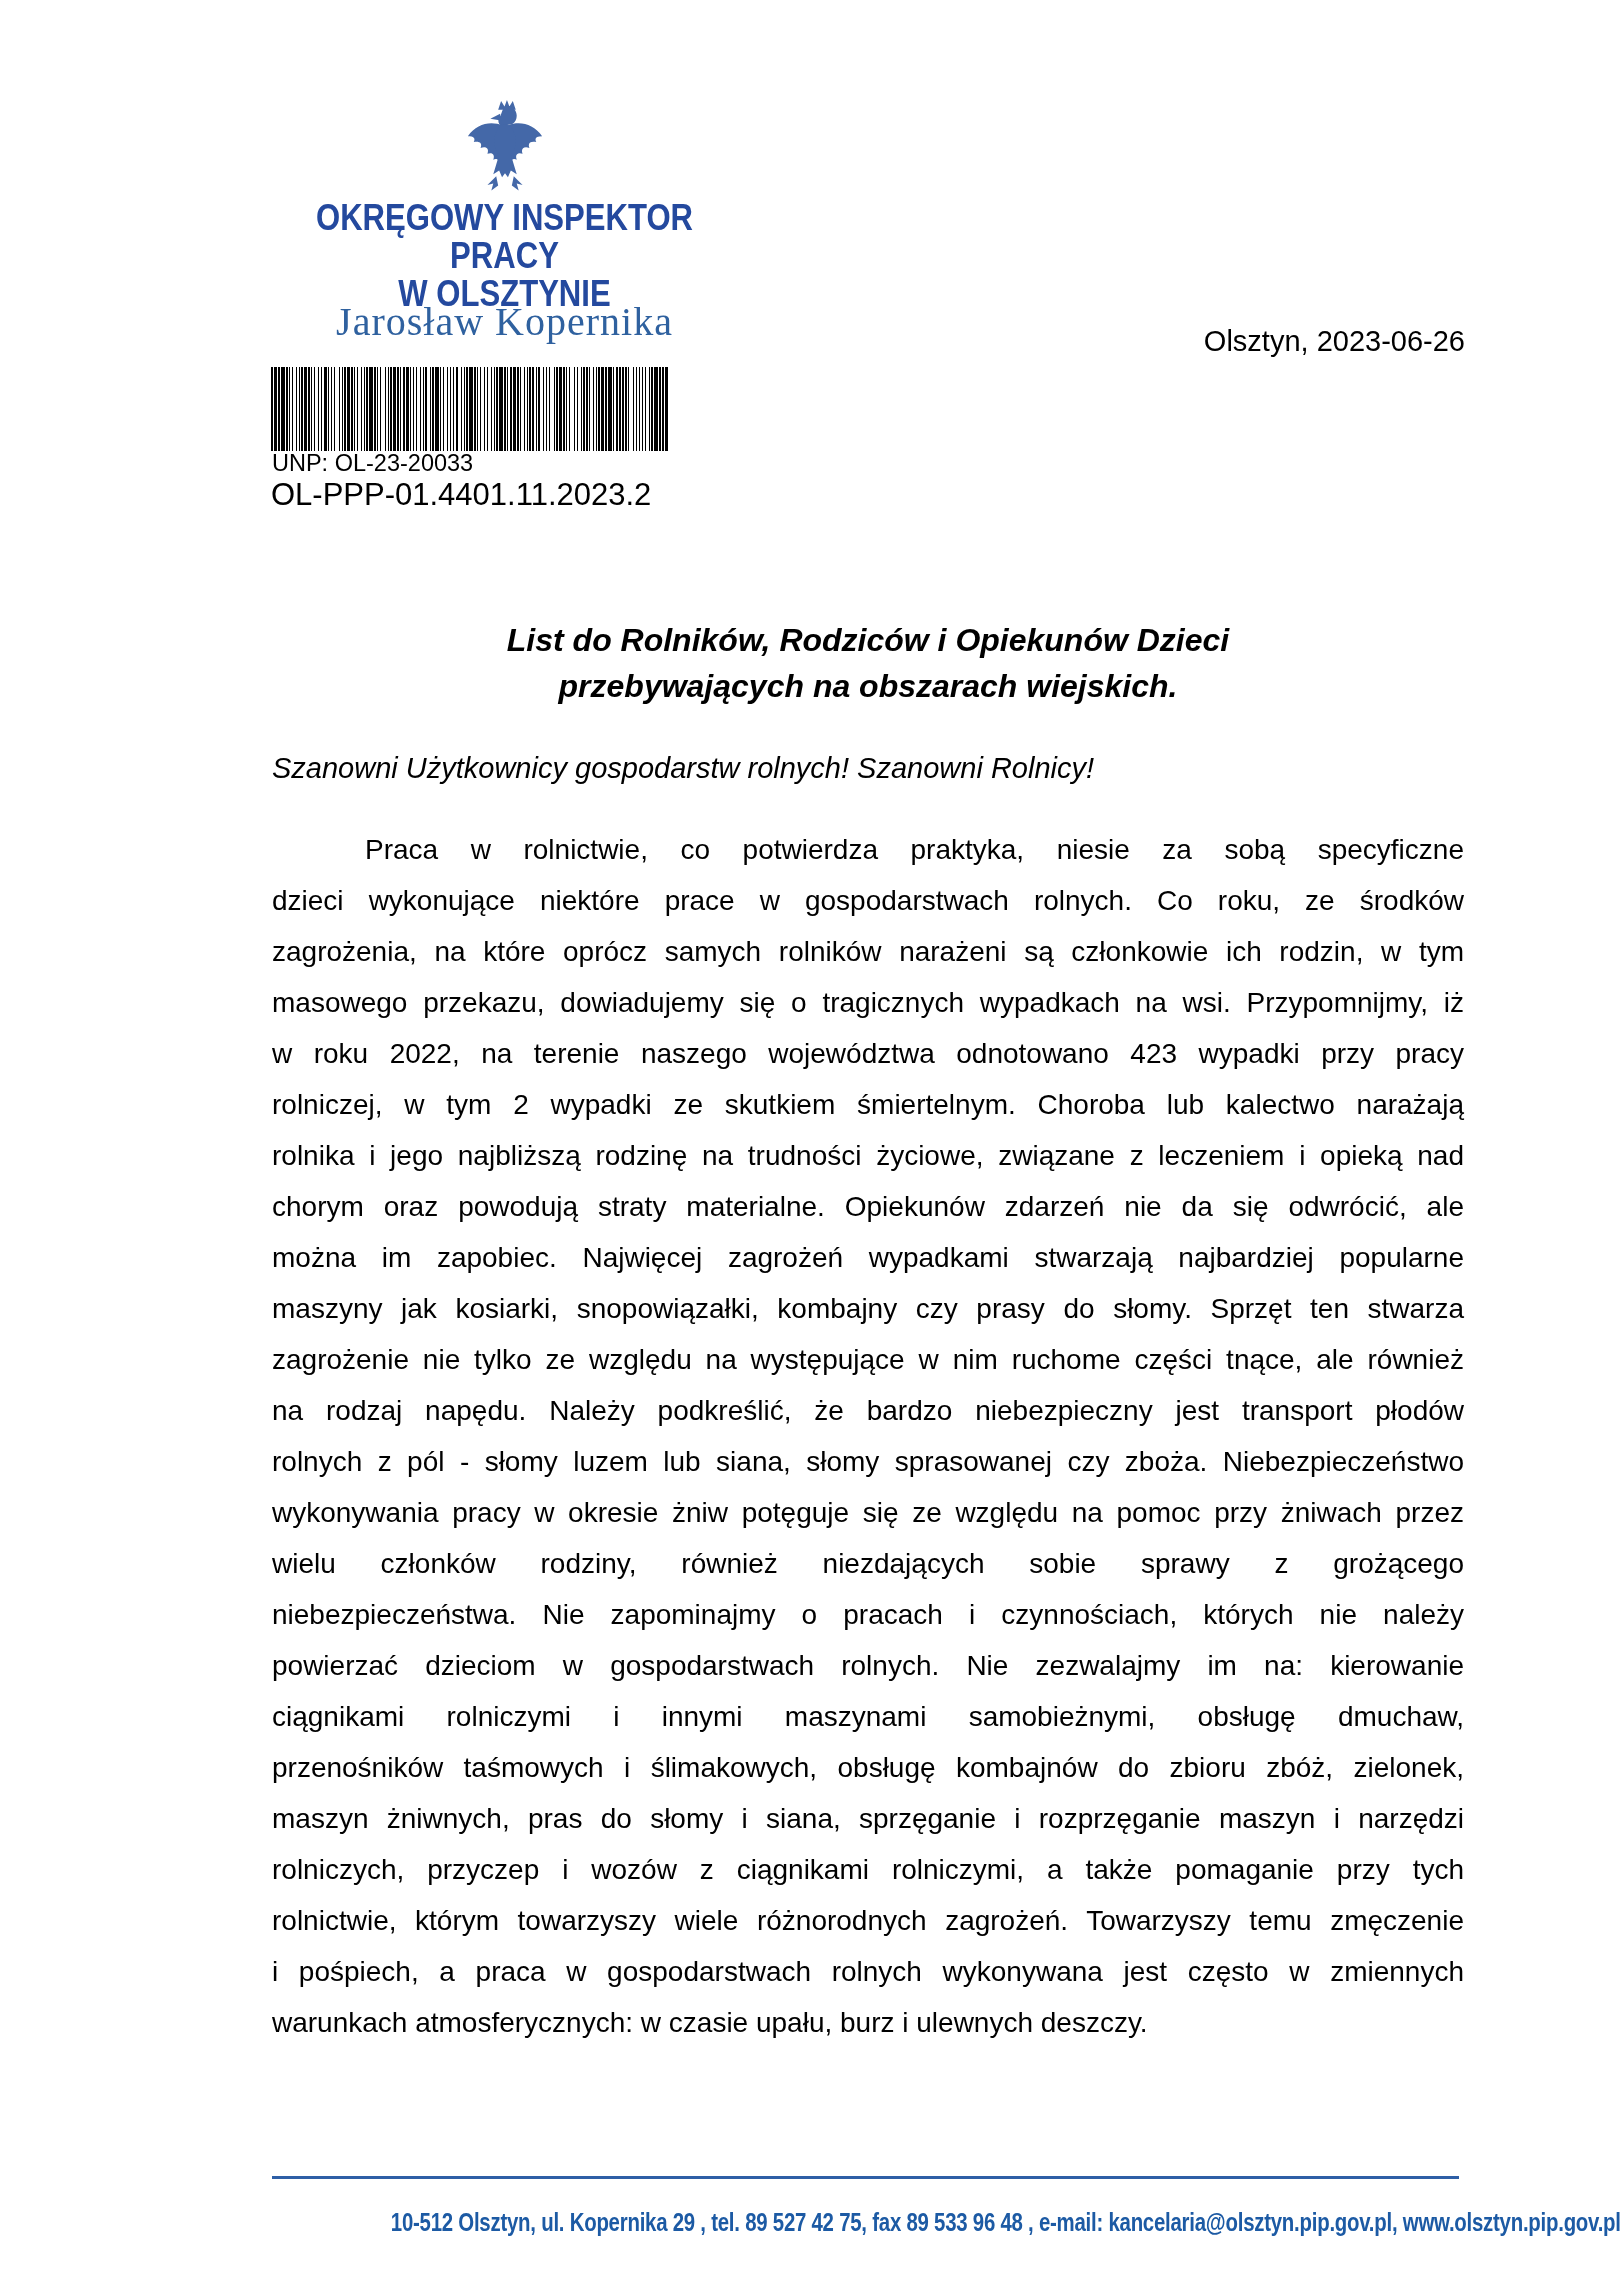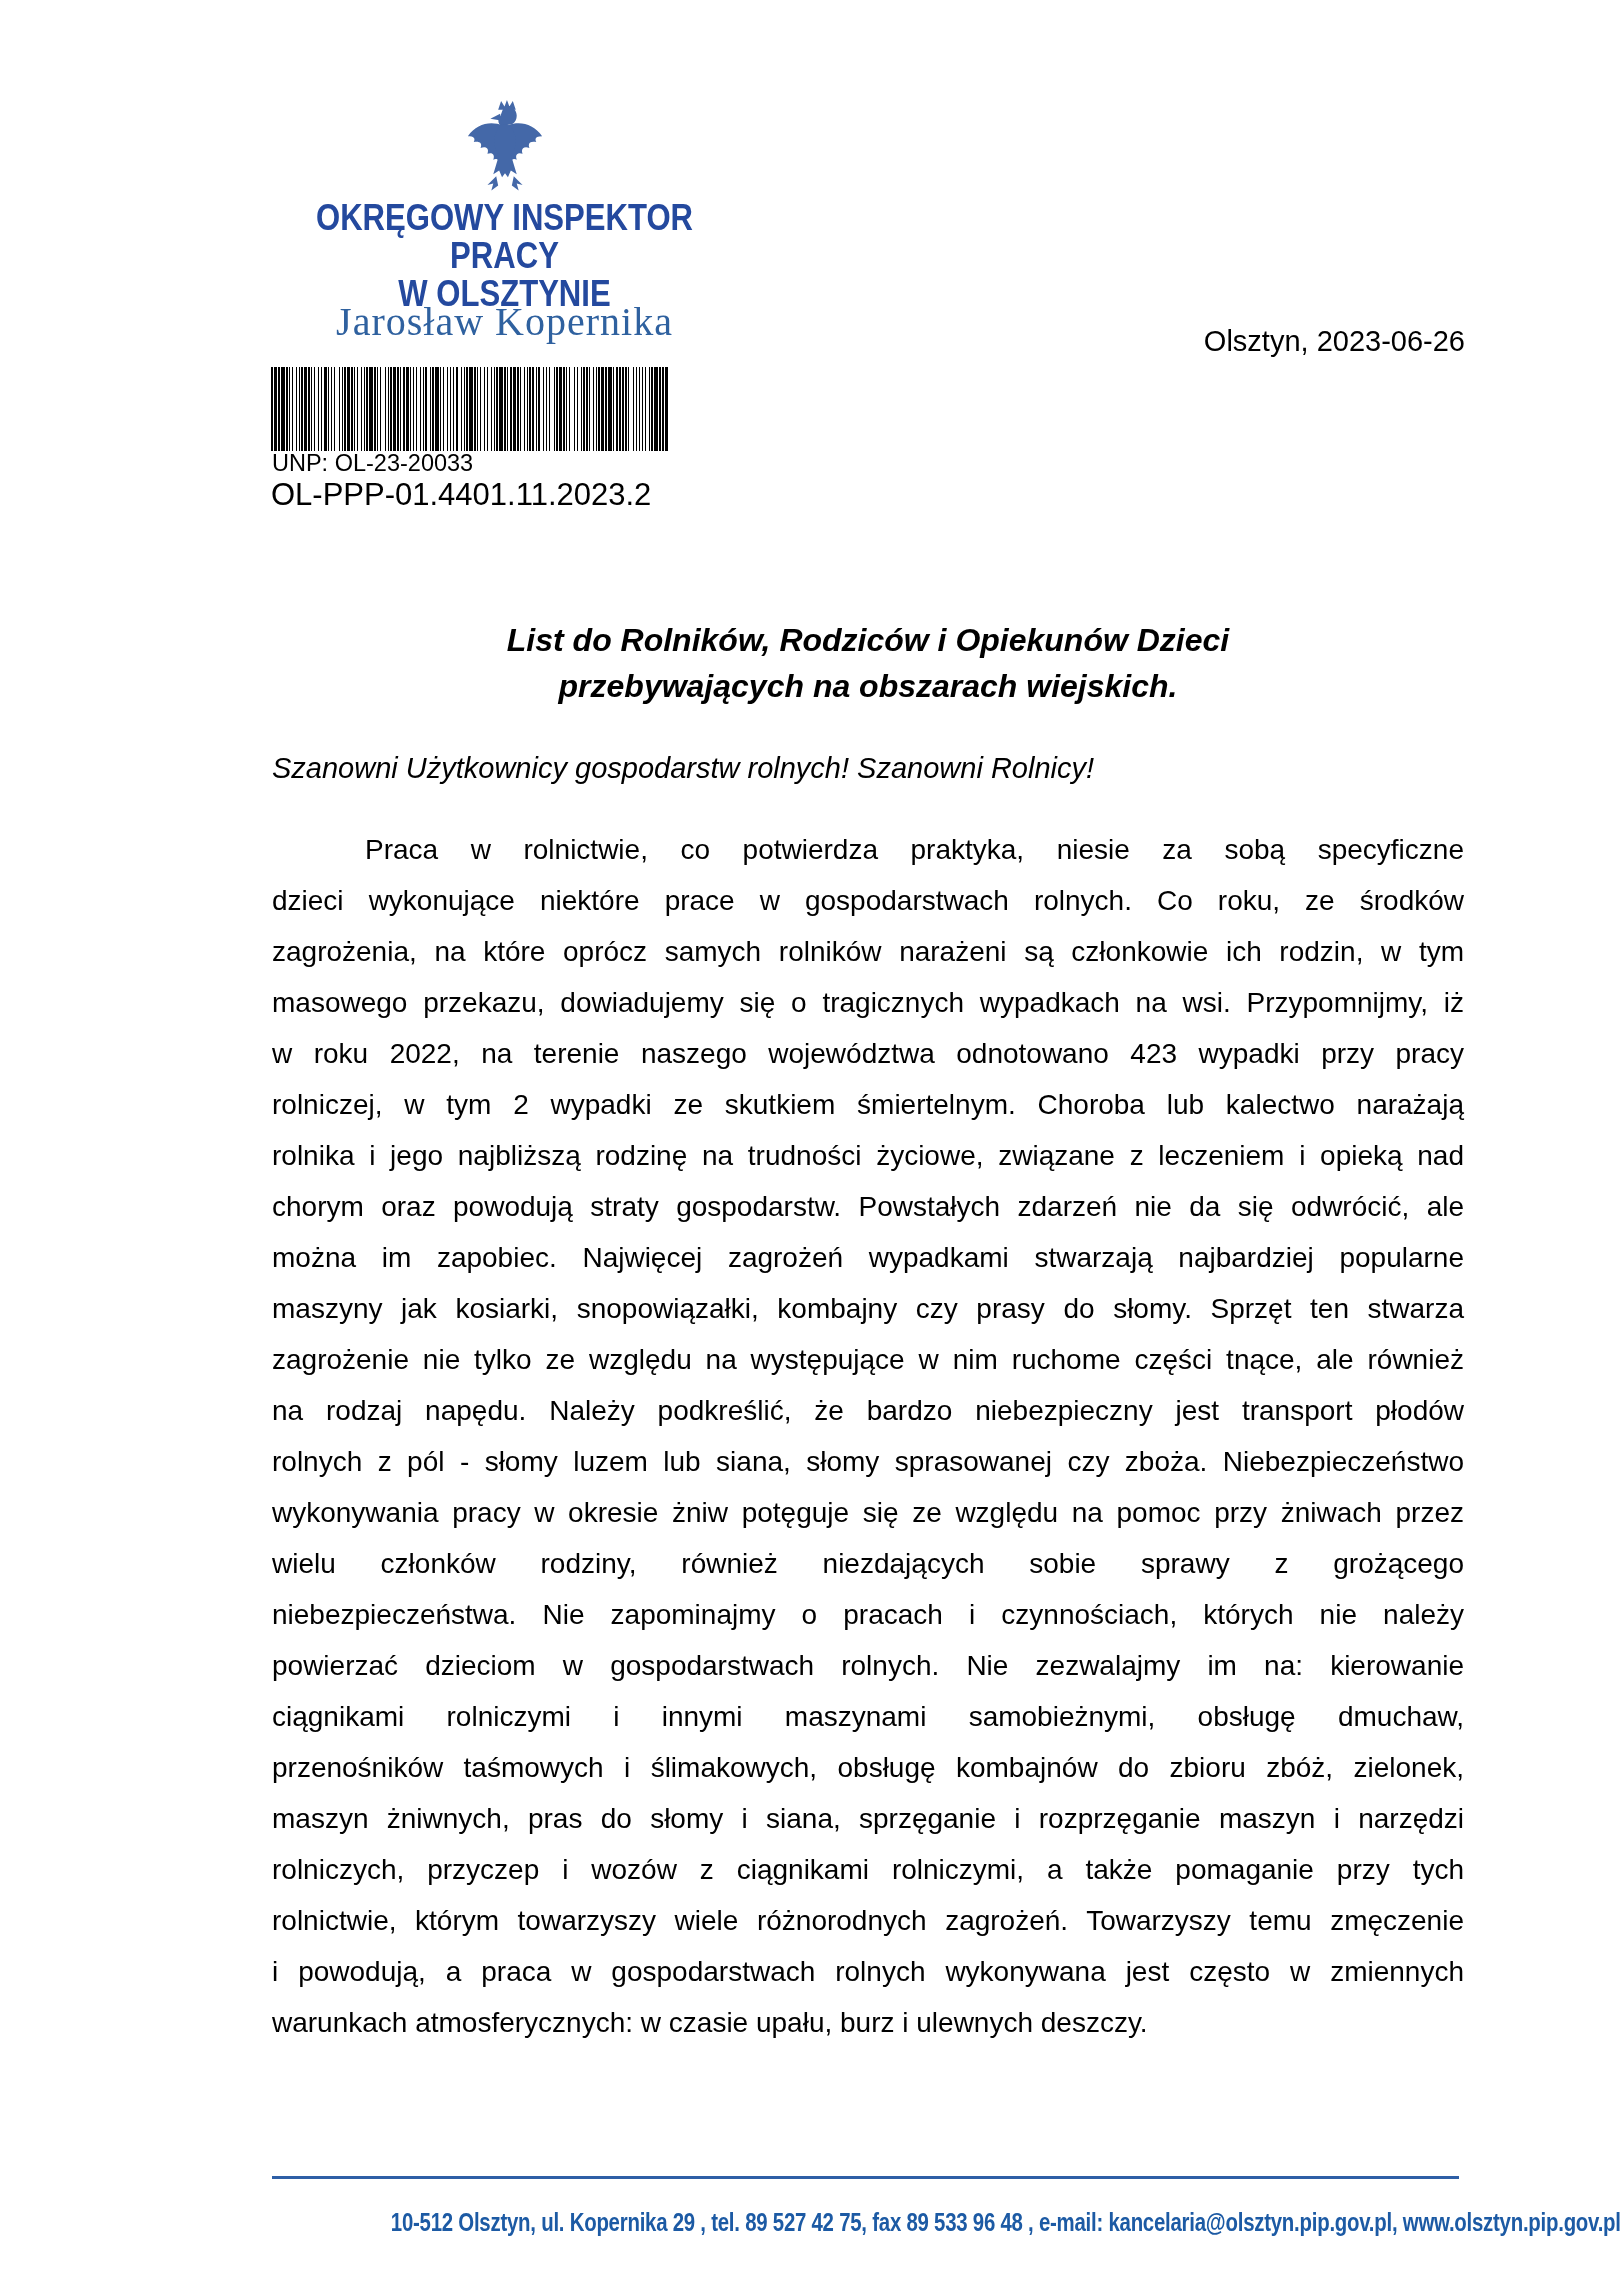--- a/index.html
+++ b/index.html
@@ -346,36 +346,36 @@
   <div class="salutation">Szanowni Użytkownicy gospodarstw rolnych! Szanowni Rolnicy!</div>
 
   <div class="body-par">
       <div class="body-line first">Praca w rolnictwie, co potwierdza praktyka, niesie za sobą specyficzne</div>
       <div class="body-line">dzieci wykonujące niektóre prace w gospodarstwach rolnych. Co roku, ze środków</div>
       <div class="body-line">zagrożenia, na które oprócz samych rolników narażeni są członkowie ich rodzin, w tym</div>
       <div class="body-line">masowego przekazu, dowiadujemy się o tragicznych wypadkach na wsi. Przypomnijmy, iż</div>
       <div class="body-line">w roku 2022, na terenie naszego województwa odnotowano 423 wypadki przy pracy</div>
       <div class="body-line">rolniczej, w tym 2 wypadki ze skutkiem śmiertelnym. Choroba lub kalectwo narażają</div>
       <div class="body-line">rolnika i jego najbliższą rodzinę na trudności życiowe, związane z leczeniem i opieką nad</div>
-      <div class="body-line">chorym oraz powodują straty gospodarstw. Powstałych zdarzeń nie da się odwrócić, ale</div>
+      <div class="body-line">chorym oraz powodują straty materialne. Opiekunów zdarzeń nie da się odwrócić, ale</div>
       <div class="body-line">można im zapobiec. Najwięcej zagrożeń wypadkami stwarzają najbardziej popularne</div>
       <div class="body-line">maszyny jak kosiarki, snopowiązałki, kombajny czy prasy do słomy. Sprzęt ten stwarza</div>
       <div class="body-line">zagrożenie nie tylko ze względu na występujące w nim ruchome części tnące, ale również</div>
       <div class="body-line">na rodzaj napędu. Należy podkreślić, że bardzo niebezpieczny jest transport płodów</div>
       <div class="body-line">rolnych z pól - słomy luzem lub siana, słomy sprasowanej czy zboża. Niebezpieczeństwo</div>
       <div class="body-line">wykonywania pracy w okresie żniw potęguje się ze względu na pomoc przy żniwach przez</div>
       <div class="body-line">wielu członków rodziny, również niezdających sobie sprawy z grożącego</div>
       <div class="body-line">niebezpieczeństwa. Nie zapominajmy o pracach i czynnościach, których nie należy</div>
       <div class="body-line">powierzać dzieciom w gospodarstwach rolnych. Nie zezwalajmy im na: kierowanie</div>
       <div class="body-line">ciągnikami rolniczymi i innymi maszynami samobieżnymi, obsługę dmuchaw,</div>
       <div class="body-line">przenośników taśmowych i ślimakowych, obsługę kombajnów do zbioru zbóż, zielonek,</div>
       <div class="body-line">maszyn żniwnych, pras do słomy i siana, sprzęganie i rozprzęganie maszyn i narzędzi</div>
       <div class="body-line">rolniczych, przyczep i wozów z ciągnikami rolniczymi, a także pomaganie przy tych</div>
       <div class="body-line">rolnictwie, którym towarzyszy wiele różnorodnych zagrożeń. Towarzyszy temu zmęczenie</div>
-      <div class="body-line">i powodują, a praca w gospodarstwach rolnych wykonywana jest często w zmiennych</div>
+      <div class="body-line">i pośpiech, a praca w gospodarstwach rolnych wykonywana jest często w zmiennych</div>
       <div class="body-line last">warunkach atmosferycznych: w czasie upału, burz i ulewnych deszczy.</div>
     </div>
 
   <div class="footer-rule"></div>
   <div class="footer-contact">10-512 Olsztyn, ul. Kopernika 29 , tel. 89 527 42 75, fax 89 533 96 48 , e-mail: kancelaria@olsztyn.pip.gov.pl, www.olsztyn.pip.gov.pl</div>
 
 </div>
 
 
 </body></html>

